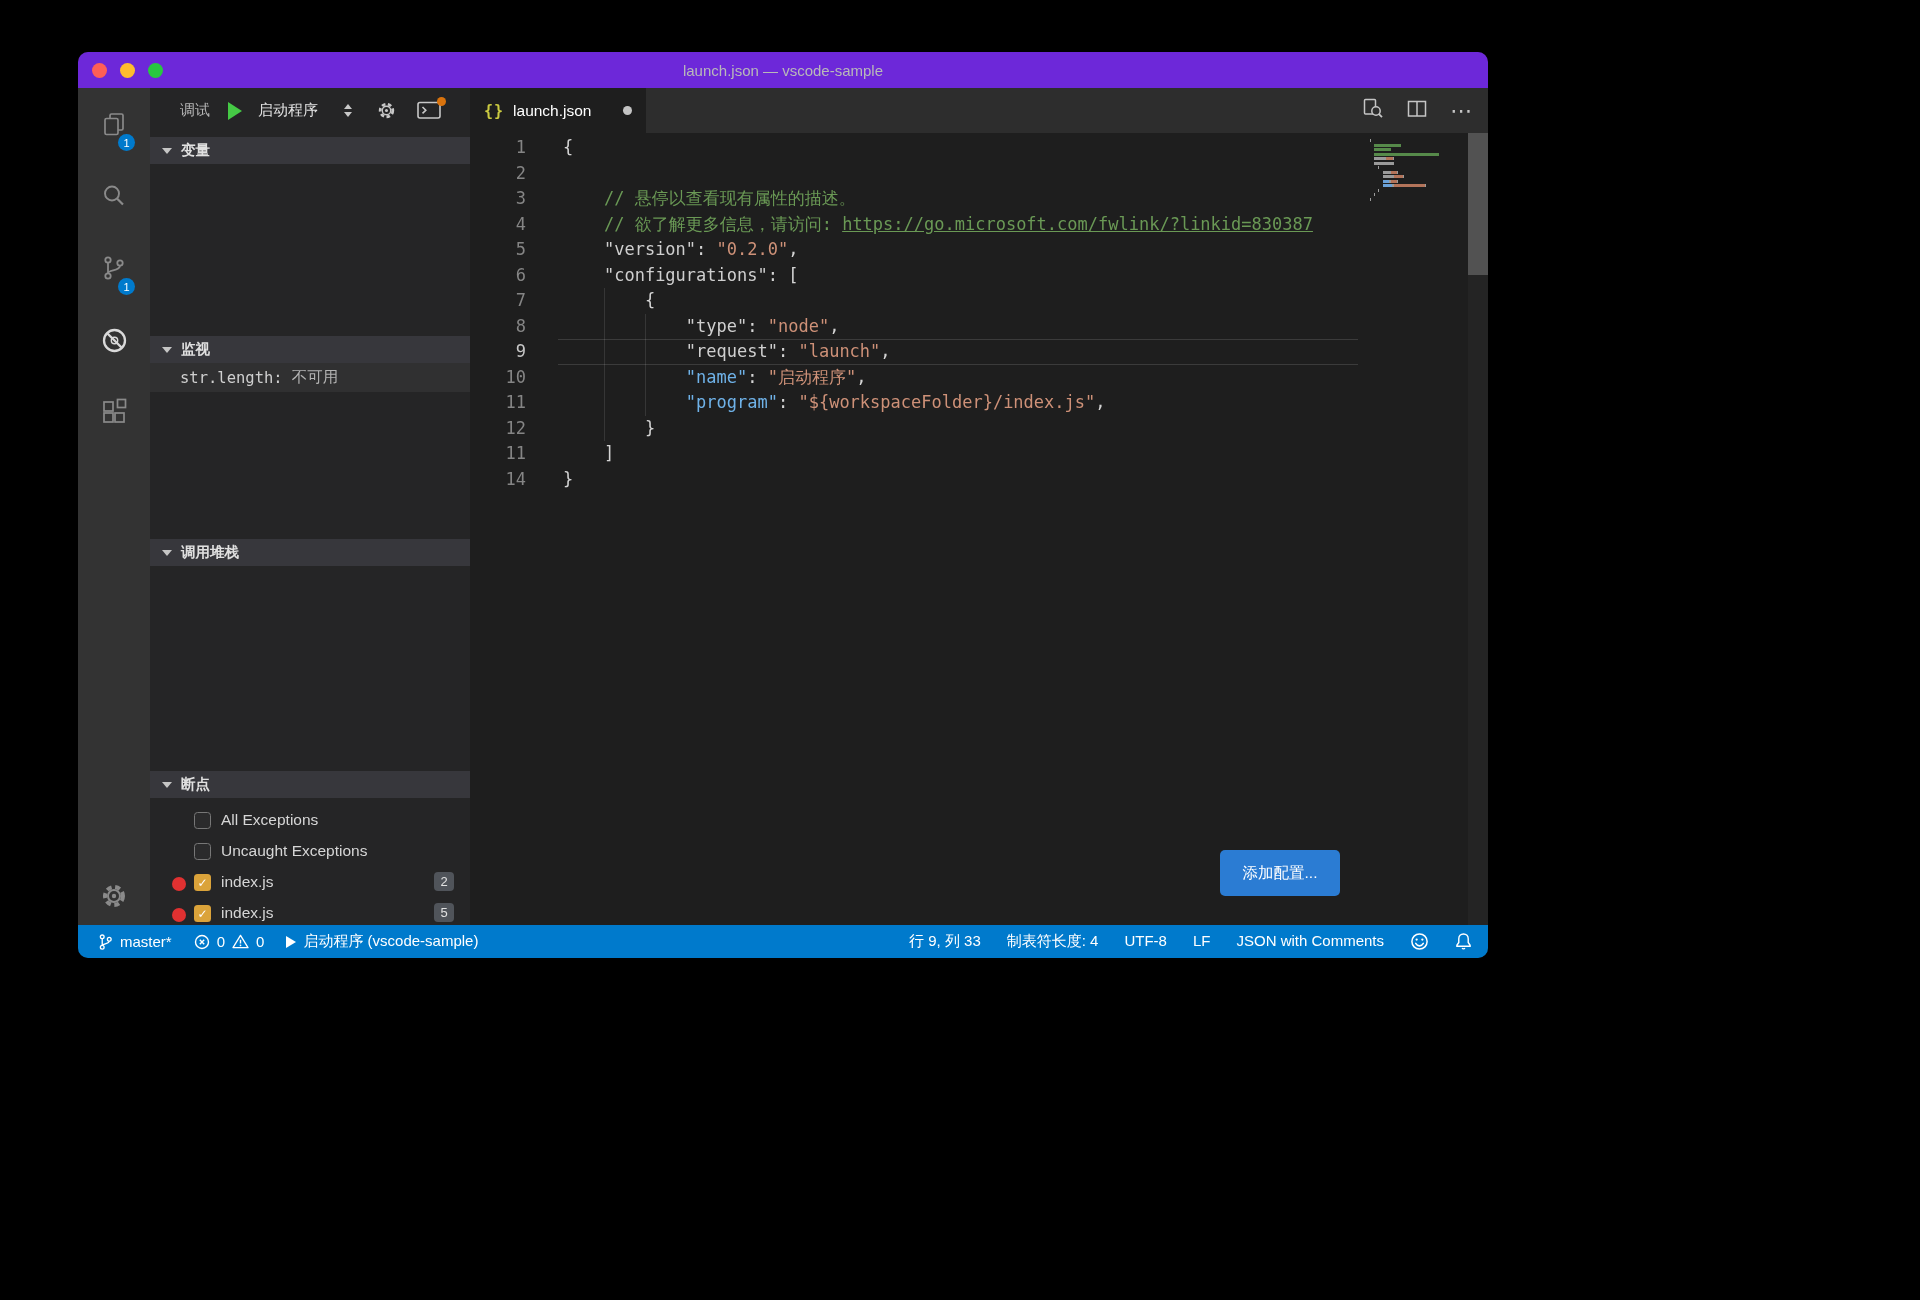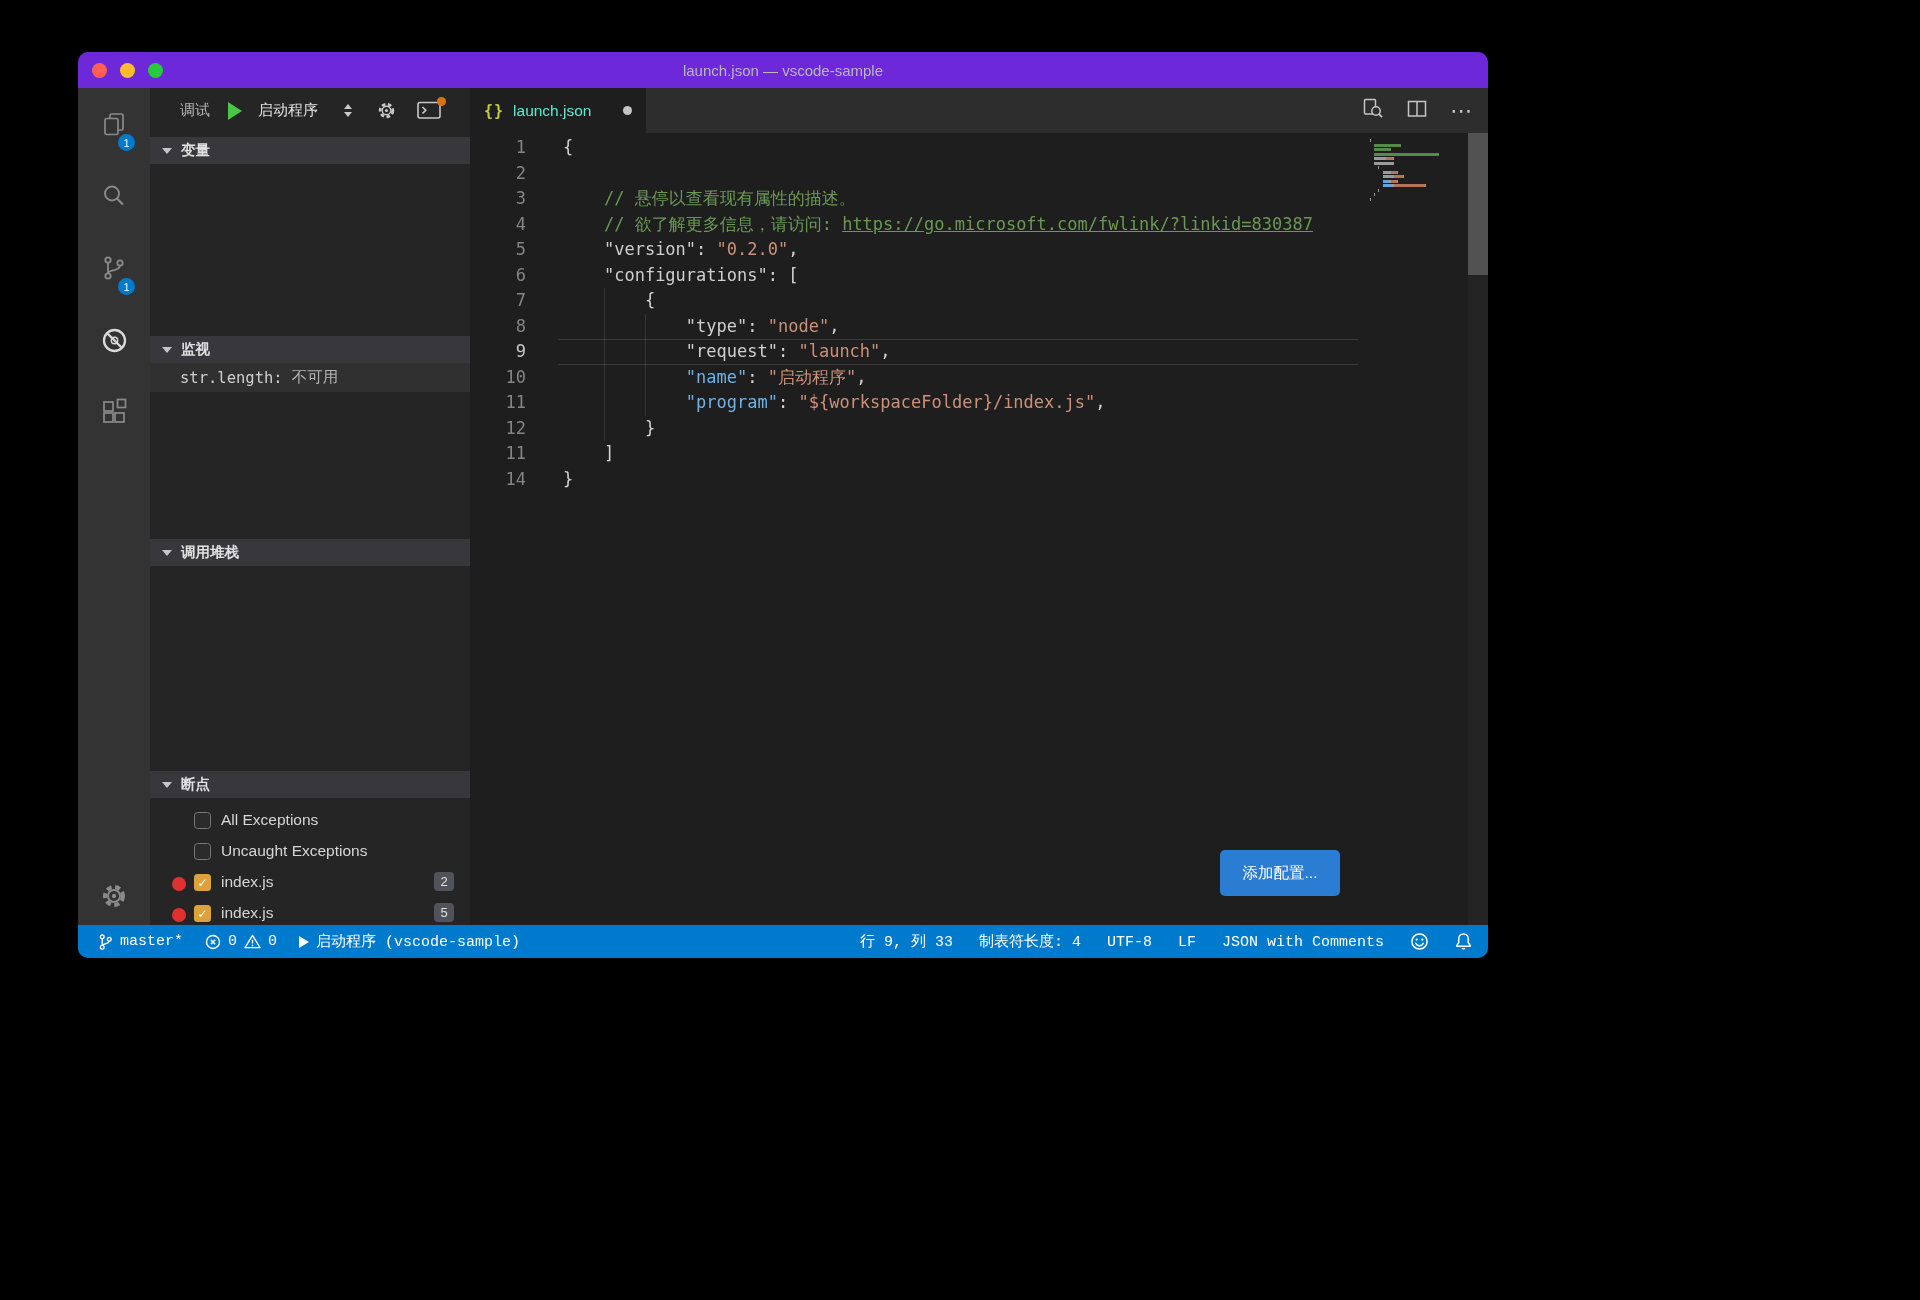--- a/index.html
+++ b/index.html
@@ -71,21 +71,21 @@
   .bp-badge { margin-left:auto; background:#50545a; color:#e2e2e2; border-radius:4px;
               min-width:20px; height:19px; display:flex; align-items:center; justify-content:center;
               font-size:13px; padding:0 5px; }
 
   
   .editor { flex:1; display:flex; flex-direction:column; background:#1e1e1e; min-width:0; position:relative; }
   .tabbar { flex:0 0 45px; background:#2d2d2d; display:flex; position:relative; }
   .tab { width:176px; background:#1e1e1e; display:flex; align-items:center; padding:0 14px; gap:9px; }
   .tab-icon { color:#cbcb41; font-family:"DejaVu Sans Mono",monospace; font-size:15px; font-weight:bold;
               letter-spacing:1px; }
-  .tab-label { color:#5eead4; font-size:15.5px; }
+  .tab-label { color:#ffffff; font-size:15.5px; }
   .tab-dirty { width:9px; height:9px; border-radius:50%; background:#c4c4c4; margin-left:auto; }
   .tab-actions { position:absolute; right:16px; top:0; height:45px; display:flex; align-items:center; gap:22px; }
   .ellipsis { color:#c5c5c5; font-size:22px; line-height:1; }
 
   .codearea { flex:1; position:relative; overflow:hidden;
               font-family:"DejaVu Sans Mono",monospace; font-size:17px; line-height:25.5px; }
   .code-lines { position:absolute; top:2px; left:0; right:0; }
   .code-line { display:flex; height:25.5px; position:relative; }
   .ln { flex:0 0 56px; width:56px; text-align:right; color:#858585; }
   .code-line.current .ln { color:#c6c6c6; }
@@ -106,23 +106,23 @@
   .scrollbar { position:absolute; top:0; right:0; bottom:0; width:20px; background:rgba(121,121,121,.08); }
   .scroll-thumb { position:absolute; top:0; left:0; right:0; height:142px; background:rgba(140,140,140,.45); }
 
   .add-config { position:absolute; right:148px; bottom:29px; width:120px; height:46px;
                 background:#2b7cd3; border:none; border-radius:5px; color:#fff; font-size:15.5px;
                 font-family:"Liberation Sans","DejaVu Sans",sans-serif; display:flex; align-items:center;
                 justify-content:center; }
 
   
   .statusbar { flex:0 0 33px; background:#007acc; color:#fff; display:flex; align-items:center;
-               font-size:15px; padding:0 16px 0 20px;font-family:Liberation Mono, monospace; }
+               font-size:15px; padding:0 16px 0 20px; }
   .sb-group { display:flex; align-items:center; gap:7px; margin-right:22px; }
-  .sb-right { margin-left:auto; display:flex; align-items:flex-end; gap:26px; }
+  .sb-right { margin-left:auto; display:flex; align-items:flex-start; gap:26px; }
   .sb-item { display:flex; align-items:center; gap:7px; }
   .sb-play { width:0; height:0; border-left:10px solid #fff; border-top:6px solid transparent;
              border-bottom:6px solid transparent; }
 </style>
 </head>
 <body>
 
 <div class="stage">
   <div class="window">
 

